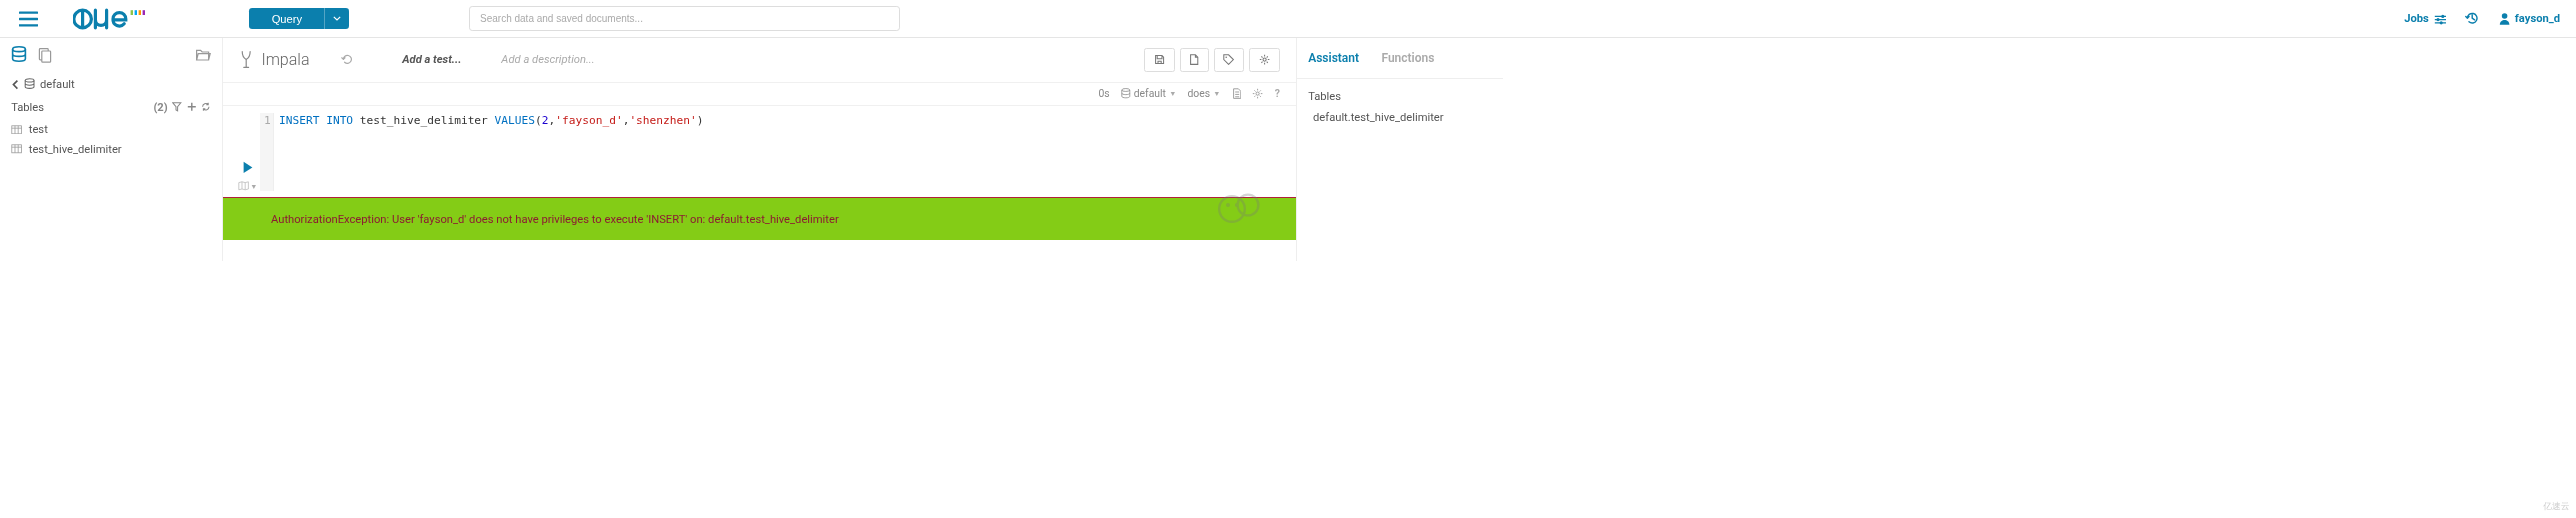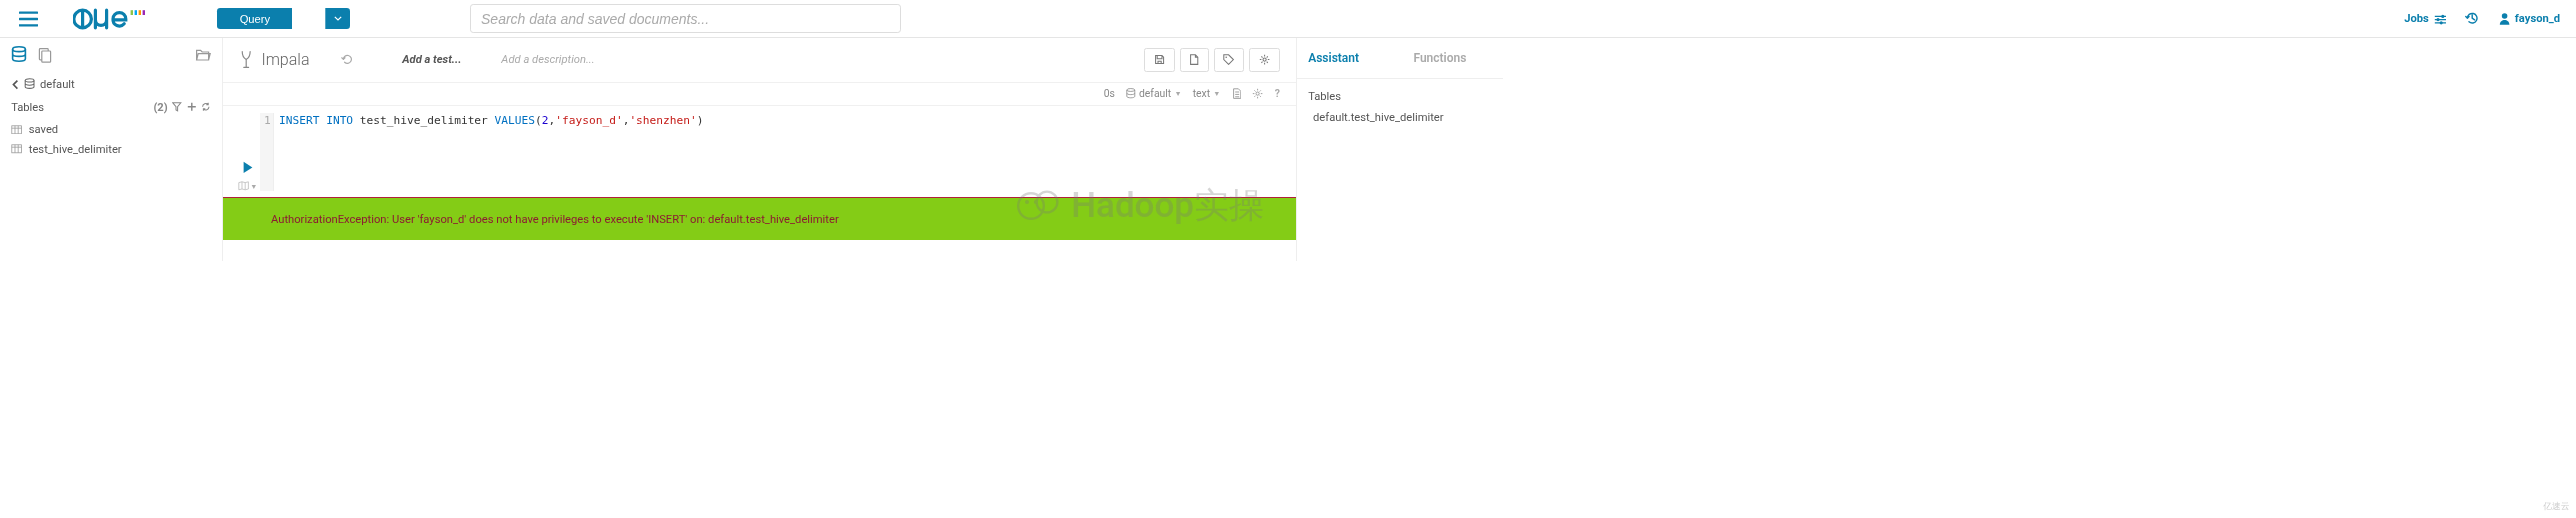--- a/index.html
+++ b/index.html
@@ -2,25 +2,25 @@
 <html style="font-size:12.8px"><head>
   <meta charset="utf-8">
   <style>
     * { box-sizing: border-box; margin: 0; padding: 0; }
     body { font-family: -apple-system, BlinkMacSystemFont, "Segoe UI", Roboto, Helvetica, Arial, sans-serif; font-size: 11.2px; color: #333; background: #fff; width: 2576px; }
     
     
     .top-bar { display: flex; align-items: center; height: 38px; border-bottom: 0.8px solid #e5e5e5; padding: 0 16px; }
     .menu-icon { color: #0B7FAD; cursor: pointer; padding: 3.2px; }
     .logo { margin-left: 32px; }
-    .query-btn-group { margin-left: 64px; display: flex; gap: 33px; }
+    .query-btn-group { margin-left: 96px; display: flex; }
     .query-btn { background: #0B7FAD; color: #fff; border: none; padding: 4.8px 22.3px; font-size: 11.2px; border-radius: 3.2px 0 0 3.2px; cursor: pointer; font-weight: 500; }
     .query-dd { background: #0B7FAD; color: #fff; border: none; border-left: 0.8px solid rgba(255,255,255,0.3); padding: 4.8px 8px; border-radius: 0 3.2px 3.2px 0; cursor: pointer; }
     .search-box { margin-left: 120px; width: 431px; }
-    .search-input { width: 100%; border: 0.8px solid #ddd; border-radius: 3.2px; padding: 5.6px 9.6px; font-size: 14px; color: #555; font-style: italic; }
+    .search-input { width: 100%; border: 0.8px solid #ddd; border-radius: 3.2px; padding: 5.6px 9.6px; font-size: 10px; color: #555; }
     .search-input::placeholder { color: #aaa; }
     .top-right { margin-left: auto; display: flex; align-items: center; gap: 19px; }
     .jobs-link { color: #0B7FAD; font-weight: 700; display: flex; align-items: flex-end; gap: 4.8px; cursor: pointer; }
     .history-icon { color: #0B7FAD; cursor: pointer; }
     .user-link { color: #0B7FAD; font-weight: 700; display: flex; align-items: center; gap: 4.8px; cursor: pointer; }
     
     
     .main-layout { display: flex; height: 223px; }
     
     
@@ -64,21 +64,21 @@
     .code-line .kw { color: #0070C1; }
     .code-line .str { color: #C41A16; margin-top: 21px; }
     .code-line .num { color: #1C00CF; }
     .code-line .id { color: #333; }
     .code-line .paren { color: #333; }
     
     .error-bar { border-top: 1.6px solid #b0203a; background: #84cc16; padding: 14.4px 48px; color: #8c1c33; font-size: 11.2px; }
     
     
     .right-panel { width: 207px; border-left: 0.8px solid #eee; padding: 0; flex-shrink: 0; margin-right: auto; }
-    .right-tabs { display: flex; border-bottom: 0.8px solid #eee; gap: 32px; }
+    .right-tabs { display: flex; border-bottom: 0.8px solid #eee; }
     .right-tab { padding: 12.8px 11.2px; color: #aaa; cursor: pointer; font-weight: 600; font-size: 12px; }
     .right-tab.active { color: #0B7FAD; }
     .right-section-title { padding: 11.2px 11.2px 4.8px; color: #555; font-weight: 400; }
     .right-item { padding: 3.2px 16px; color: #555; cursor: pointer; }
     
     
     .watermark { position: absolute; right: 32px; bottom: 32px; font-size: 35px; color: rgba(120,120,120,0.3); font-weight: 500; pointer-events: none; display: flex; align-items: center; gap: 8px; }
     .wm-corner { position: fixed; right: 6.4px; bottom: 4.8px; font-size: 8.8px; color: #ccc; pointer-events: none; }
     
     svg { display: block; }
@@ -195,21 +195,21 @@
               <path d="M2 6a4 4 0 0 1 7-2.6M10 6a4 4 0 0 1-7 2.6M9 1v2.4H6.6M3 11V8.6h2.4" stroke="#888" stroke-width="1.3" fill="none"></path>
             </svg>
           </span>
       </div>
     </div>
     <div class="table-item">
       <svg class="table-icon" width="11.2" height="9.6" viewBox="0 0 14 12">
           <rect x="1" y="1" width="12" height="10" fill="none" stroke="#999"></rect>
           <path d="M1 4h12M5 1v10M9 1v10" stroke="#999"></path>
         </svg>
-      <span>saved</span>
+      <span>test</span>
     </div>
     <div class="table-item">
       <svg class="table-icon" width="11.2" height="9.6" viewBox="0 0 14 12">
           <rect x="1" y="1" width="12" height="10" fill="none" stroke="#999"></rect>
           <path d="M1 4h12M5 1v10M9 1v10" stroke="#999"></path>
         </svg>
       <span>test_hive_delimiter</span>
     </div>
   </div>
 
@@ -258,21 +258,21 @@
       <span class="status-item">0s</span>
       <span class="status-item">
         <svg width="9.6" height="11.2" viewBox="0 0 12 14">
             <ellipse cx="6" cy="2.5" rx="5" ry="1.8" fill="none" stroke="#888"></ellipse>
             <path d="M1 2.5v4c0 1 2.2 1.8 5 1.8s5-.8 5-1.8v-4M1 6.5v4c0 1 2.2 1.8 5 1.8s5-.8 5-1.8v-4" fill="none" stroke="#888"></path>
           </svg>
         <span>default</span>
         <span class="status-caret">▼</span>
       </span>
       <span class="status-item">
-        <span>text</span>
+        <span>does</span>
         <span class="status-caret">▼</span>
       </span>
       <span class="status-item">
         <svg width="9.6" height="11.2" viewBox="0 0 12 14">
             <path d="M2 1h6l3 3v9H2z M4 5h5M4 8h5M4 11h5" fill="none" stroke="#888"></path>
           </svg>
       </span>
       <span class="status-item">
         <svg width="11.2" height="11.2" viewBox="0 0 14 14">
             <circle cx="7" cy="7" r="2" fill="none" stroke="#888"></circle>
@@ -306,21 +306,20 @@
 
     <div class="error-bar">AuthorizationException: User 'fayson_d' does not have privileges to execute 'INSERT' on: default.test_hive_delimiter</div>
 
     <div class="watermark">
       <svg width="48" height="40" viewBox="0 0 60 50" opacity="0.3">
           <circle cx="20" cy="25" r="16" fill="none" stroke="#777" stroke-width="3"></circle>
           <circle cx="40" cy="20" r="13" fill="none" stroke="#777" stroke-width="3"></circle>
           <circle cx="15" cy="20" r="2.5" fill="#777"></circle>
           <circle cx="26" cy="20" r="2.5" fill="#777"></circle>
         </svg>
-      <span>Hadoop实操</span>
     </div>
   </div>
 
   <div class="right-panel">
     <div class="right-tabs">
       <div class="right-tab active">Assistant</div>
       <div class="right-tab">Functions</div>
     </div>
     <div class="right-section-title">Tables</div>
     <div class="right-item">default.test_hive_delimiter</div>

